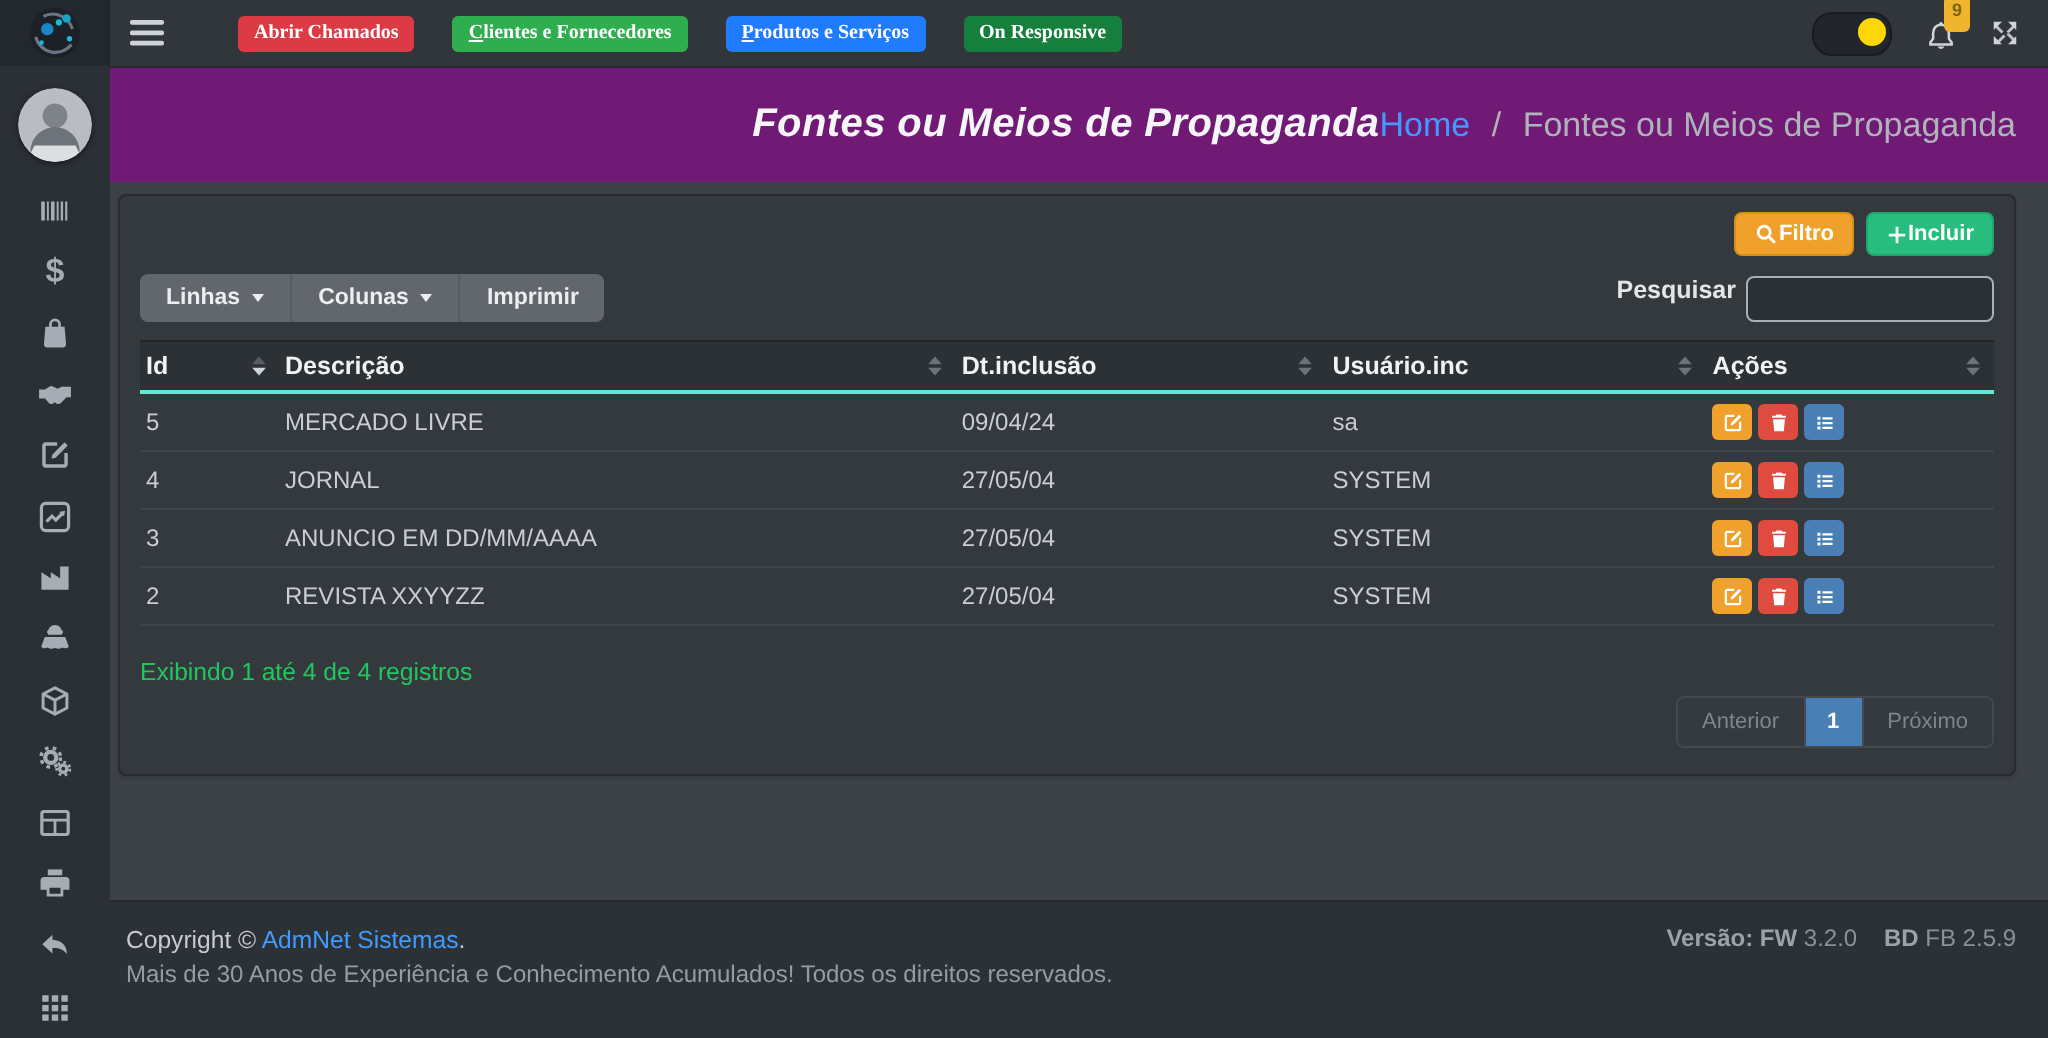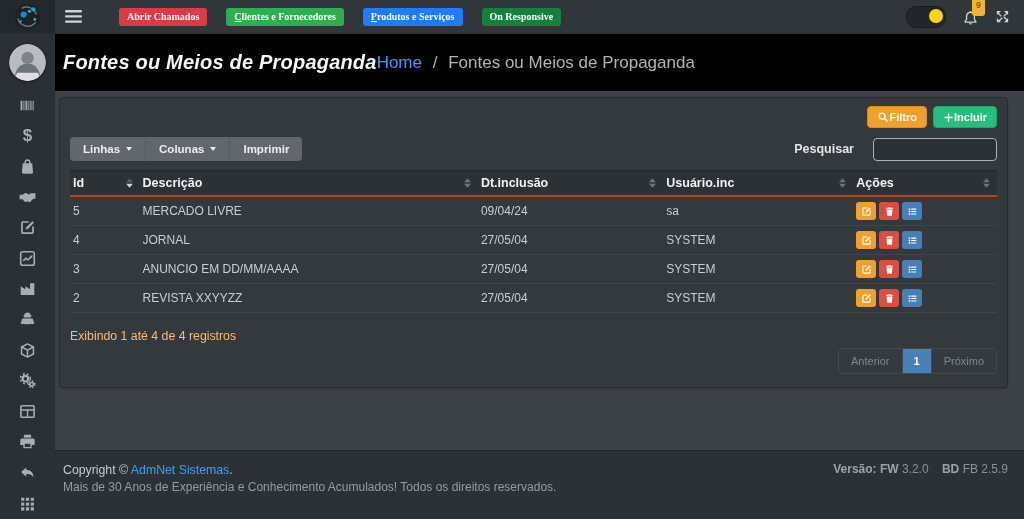--- a/index.html
+++ b/index.html
@@ -26,56 +26,56 @@
   .nav-btn .ul{text-decoration:underline}
   .nb-red{background:#dc3a45}.nb-green{background:#2eae4e}.nb-blue{background:#1f7bff}.nb-gray{background:#15803d}
   .top-right{margin-left:auto;display:flex;align-items:center;gap:16px}
   .toggle{width:38px;height:20px;border-radius:10px;background:#22262b;border:1px solid #181c20;position:relative;cursor:pointer}
   .knob{position:absolute;right:2px;top:2px;width:14px;height:14px;border-radius:50%;background:#ffd707}
   .bell-wrap{position:relative;color:#ced3d8;cursor:pointer;display:flex;margin-top:4px}
   .badge{position:absolute;top:-12px;left:10px;background:#f0b52c;color:#7a650f;font-size:9px;font-weight:bold;padding:3px 4px 6px;border-radius:3px;line-height:1}
   .fullscreen{color:#ced3d8;cursor:pointer;display:flex}
 
   
-  .page-head{height:57px;background:#000000;display:flex;align-items:center;justify-content:flex-start;padding:0 16px 0 8px;flex-shrink:0}
+  .page-head{height:57px;background:#701a75;display:flex;align-items:center;justify-content:flex-end;padding:0 16px 0 8px;flex-shrink:0}
   .page-title{margin:0;color:#f4f6f7;font-size:20px;font-style:italic;font-weight:bold;letter-spacing:.2px}
   .breadcrumb{font-size:17px;color:#aeb4b9}
   .breadcrumb a{color:#429aff;text-decoration:none;cursor:pointer}
   .breadcrumb .sep{margin:0 6px;color:#aeb4b9}
 
   
   .content{flex:1;background:#3d4247;padding:6px 16px 0 4px;overflow:hidden}
   .card{background:#34393e;border:1px solid #282c31;border-radius:4px;padding:8px 10px 13px;box-shadow:0 1px 2px rgba(0,0,0,.18)}
   .card-top{display:flex;justify-content:flex-end;gap:6px}
   .btn{display:inline-flex;align-items:center;gap:0;border-radius:4px;color:#fff;font-size:11px;font-weight:bold;padding:4px 9px;font-family:inherit;cursor:pointer}
   .btn-filtro{background:#f0a12c;border:1px solid #d78f1b}
   .btn-incluir{background:#26bd7e;border:1px solid #1ea76d}
   .card-tools{display:flex;justify-content:space-between;align-items:center;margin-top:9px}
   .btn-group{display:flex;background:#61676d;border-radius:4px;overflow:hidden}
   .bg-btn{background:transparent;border:none;color:#eceef0;font-size:11.5px;font-weight:bold;padding:6px 13px;display:flex;align-items:center;gap:6px;font-family:inherit;cursor:pointer}
   .bg-btn + .bg-btn{border-left:1px solid rgba(0,0,0,.1)}
   .caret{width:0;height:0;border-left:3.5px solid transparent;border-right:3.5px solid transparent;border-top:4px solid #eceef0}
-  .search{display:flex;align-items:center;gap:19px}
+  .search{display:flex;align-items:flex-start;gap:5px}
   .search label{color:#e3e6e9;font-size:12.5px;font-weight:bold}
   .search input{width:110px;height:21px;background:#2b3035;border:1px solid #aab0b5;border-radius:4px;color:#dfe3e6;padding:0 6px;font-size:12px;outline:none;font-family:inherit}
 
   
   table{width:100%;border-collapse:collapse;margin-top:9px}
-  thead th{background:#2c3136;color:#f0f2f4;font-size:12.5px;font-weight:bold;text-align:left;padding:5px 4px 5px 3px;border-top:1px solid #222629;border-bottom:2px solid #c2410c;cursor:pointer}
+  thead th{background:#2c3136;color:#f0f2f4;font-size:12.5px;font-weight:bold;text-align:left;padding:5px 4px 5px 3px;border-top:1px solid #222629;border-bottom:2px solid #5eead4;cursor:pointer}
   .th-inner{display:flex;align-items:center;justify-content:space-between}
   tbody td{color:#c9ced3;font-size:12px;padding:5px 4px 5px 3px;border-bottom:1px solid #3e4449;white-space:nowrap}
   .sort{flex-shrink:0;margin-right:2px}
   .sort path{fill:#6d7378}
   th.sorted .s-down{fill:#cfd4d9}
   th.sorted .s-up{fill:#575d63}
   .actions{display:flex;gap:3px}
   .act{width:20px;height:18px;border-radius:3px;border:none;display:flex;align-items:center;justify-content:center;cursor:pointer;padding:0}
   .act-edit{background:#f0a12c}.act-del{background:#e04b3f}.act-list{background:#4a7fb5}
 
-  .summary{margin-top:16px;color:#fdba74;font-size:12.3px}
+  .summary{margin-top:16px;color:#22c55e;font-size:12.3px}
   .pager-row{display:flex;justify-content:flex-end;margin-top:5px}
   .pager{display:flex;border-radius:4px;overflow:hidden;border:1px solid #43494f}
   .pg{background:#343a40;border:none;color:#7e858c;font-size:11px;padding:6px 12px;font-family:inherit;cursor:pointer}
   .pg + .pg{border-left:1px solid #43494f}
   .pg.cur{background:#4a7fb5;color:#fff;font-weight:bold;padding:6px 11px}
 
   
   footer{height:69px;background:#2c3136;border-top:1px solid #24282c;display:flex;justify-content:space-between;padding:11px 16px 0 8px;box-sizing:border-box;flex-shrink:0}
   .f-left{font-size:12px;line-height:17px;color:#959ca2}
   .f-left .c1{color:#c6cbd0;font-weight:normal;font-size:12.3px}

